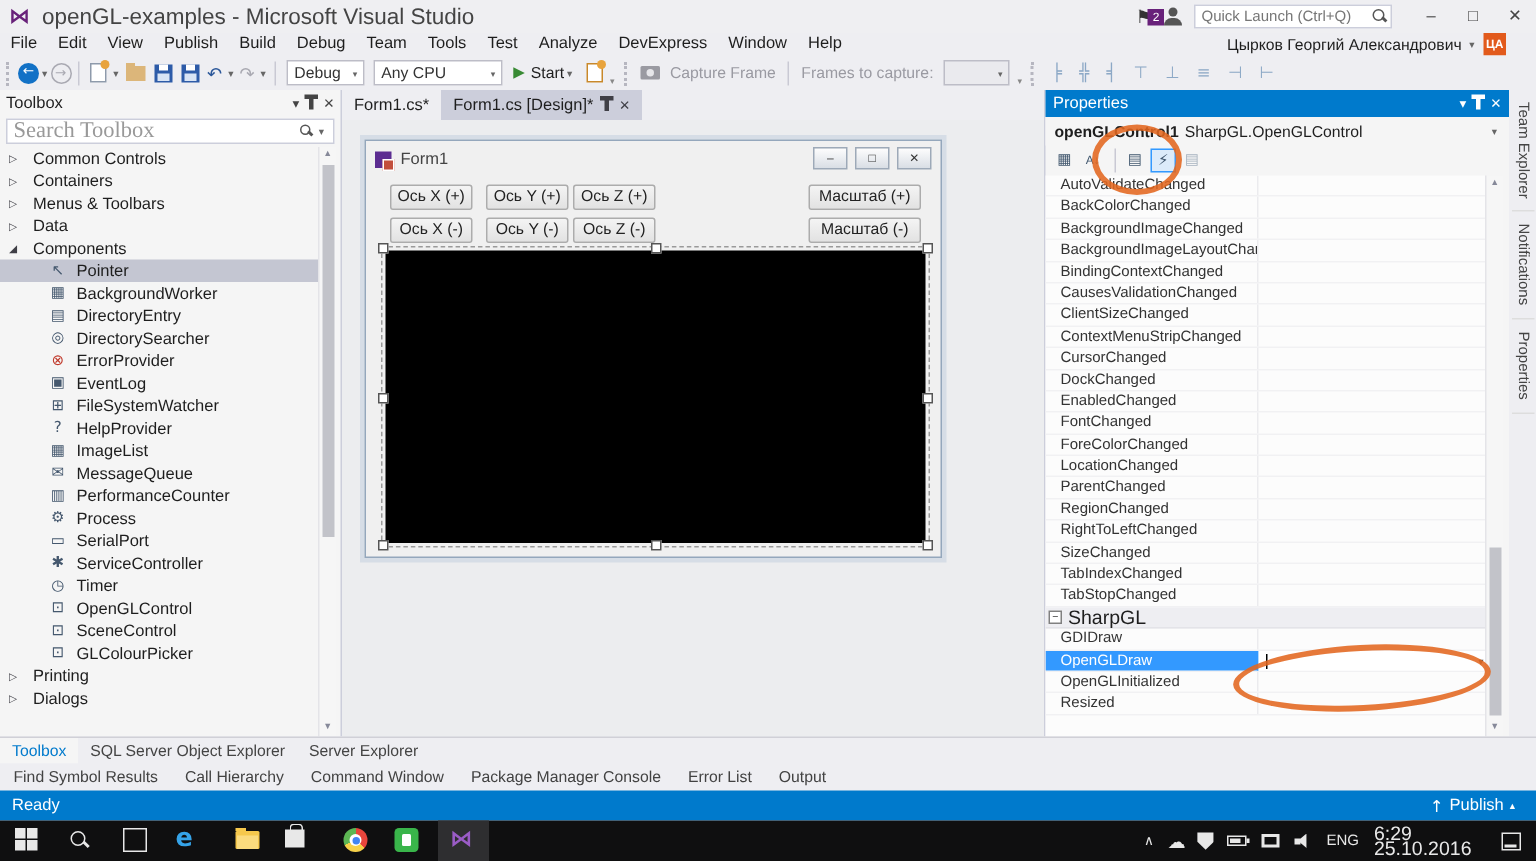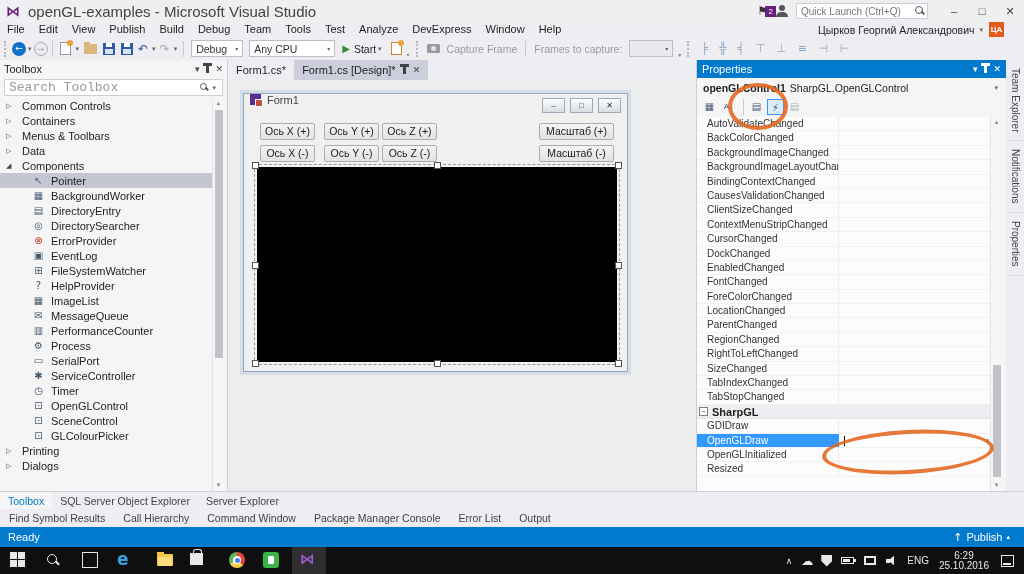--- a/index.html
+++ b/index.html
@@ -67,21 +67,21 @@
 #main{left:0;top:60px;width:1024px;height:431px}
 
 
 #toolbox{left:0;top:0;width:228px;height:431px;background:#F5F5F5;border-right:1px solid #CCCEDB}
 #tbx-header{height:18px;display:flex;align-items:center;padding:0 4px;color:#444}
 #tbx-header .title{flex:1;font-size:11px;color:#1E1E1E}
 .hicon{margin-left:6px;font-size:9px;color:#444}
 .pinshape{width:3px;height:8px;background:currentColor;position:relative;display:inline-block;margin-left:7px}
 .pinshape::before{content:"";position:absolute;left:-3px;top:-2px;width:9px;height:3px;background:currentColor}
 #tbx-search{margin:1px 4px;height:17px;border:1px solid #CCCEDB;background:#fff;display:flex;align-items:center;padding:0 4px}
-#tbx-search input{border:none;outline:none;flex:1;font-size:13px;color:#333;font-family:Liberation Mono, monospace;background:transparent}
+#tbx-search input{border:none;outline:none;flex:1;font-size:15px;color:#333;font-family:Liberation Serif, serif;background:transparent}
 #tbx-search input::placeholder{color:#999}
 .mag{position:relative;width:11px;height:11px;flex:none}
 .mag::before{content:"";position:absolute;left:1px;top:1px;width:5px;height:5px;border:1.5px solid #555;border-radius:50%}
 .mag::after{content:"";position:absolute;left:6px;top:6px;width:4px;height:1.5px;background:#555;transform:rotate(45deg)}
 #tbx-list{position:absolute;left:0;top:38px;width:212px;height:393px;overflow:hidden}
 .tbx-row{display:flex;align-items:center;height:15px;padding-left:4px;white-space:nowrap}
 .tbx-row.selected{background:#C4C6D2}
 .tbx-arrow{width:13px;flex:none;font-size:7px;color:#3F3F46;text-align:left;padding-left:2px}
 .tbx-icon{width:15px;flex:none;margin-left:14px;font-size:10px;color:#45586E;font-family:"DejaVu Sans",sans-serif;text-align:center}
 .tbx-icon:empty{display:none}
@@ -97,21 +97,21 @@
 
 #docwell{left:228px;top:0;width:468px;height:431px;background:#EFEFF1}
 #tabstrip{height:20px;display:flex;align-items:flex-end;background:#EEEEF2}
 .doc-tab{padding:3px 8px;font-size:11px;color:#1E1E1E;display:flex;align-items:center;height:20px}
 .doc-tab.active{background:#CCCEDB}
 .doc-tab .ticon2{font-size:9px;margin-left:7px;color:#3F3F46}
 #designer{position:absolute;left:0;top:20px;right:0;bottom:0;background:#ECEDEF}
 
 
 #form-window{position:absolute;left:15px;top:13px;width:385px;height:279px;background:#F0F0F0;border:1px solid #94A7BC;box-shadow:0 0 0 3px rgba(175,192,214,0.35)}
-#form-titlebar{height:24px;display:flex;padding:0 6px}
+#form-titlebar{height:24px;display:flex;align-items:center;padding:0 6px}
 #form-icon{width:11px;height:11px;background:#5C2D91;position:relative;margin-right:6px;flex:none}
 #form-icon::after{content:"";position:absolute;right:-2px;bottom:-2px;width:6px;height:6px;background:#C24F3C;border:1px solid #fff}
 #form-title{color:#444;font-size:11px}
 #form-winbtns{position:absolute;right:6px;top:4px;display:flex;gap:5px}
 .fwbtn{width:23px;height:15px;border:1px solid #9DA9B8;background:linear-gradient(#FDFDFD,#D9DEE5);text-align:center;line-height:13px;font-size:8px;color:#333}
 .formbtn{position:absolute;height:17px;border:1px solid #ACACAC;background:linear-gradient(#F4F4F4,#E2E2E2);font-size:10.5px;color:#222;text-align:center;line-height:15px;border-radius:2px;font-family:"Liberation Sans",sans-serif}
 #gl-control{position:absolute;left:13px;top:73px;width:360px;height:195px;background:#000;outline:1px dashed #9a9a9a;outline-offset:2px}
 .handle{position:absolute;width:7px;height:7px;background:#fff;border:1px solid #555}
 
 
@@ -126,21 +126,21 @@
 #props-toolbar{height:20px;display:flex;align-items:center;padding:0 4px}
 .picon{width:17px;height:16px;text-align:center;line-height:16px;font-size:10px;color:#41576E;margin-right:2px}
 .picon.sel{border:1px solid #3399FF;background:#DCEBFA}
 .picon.dim{color:#A8B4C0}
 #props-grid{position:absolute;left:0;top:57px;width:294px;height:374px;background:#FCFCFC;overflow:hidden}
 .ev-row{display:flex;height:14.4px;border-bottom:1px solid #F1F1F3}
 .ev-name{width:142px;flex:none;padding-left:10px;font-size:10px;color:#333;line-height:13.5px;border-right:1px solid #EBEBEE;white-space:nowrap;overflow:hidden}
 .ev-val{flex:1}
 .cat-row{display:flex;align-items:center;height:14.4px;background:#EEEEF2;border-bottom:1px solid #E3E3E8}
 .cat-box{width:9px;height:9px;border:1px solid #808080;background:#fff;font-size:7px;line-height:7px;text-align:center;color:#333;margin:0 4px 0 2px;flex:none}
-.cat-label{font-weight:bold;font-size:11px;color:#1E1E1E}
+.cat-label{font-weight:normal;font-size:13px;color:#1E1E1E}
 .ev-row.selrow .ev-name{background:#3399FF;color:#fff;border-right-color:#3399FF}
 .ev-row.selrow .ev-val{background:#fff;position:relative}
 #caret{position:absolute;left:5px;top:2px;width:1px;height:10px;background:#000}
 #val-dd{position:absolute;right:2px;top:3px;font-size:7px;color:#555}
 #props-scroll{left:293px;top:57px;height:374px}
 #props-scroll .vthumb{top:248px;height:112px}
 #props-scroll .varrow.dn{position:absolute;bottom:0;width:100%}
 
 
 #sidetabs{left:1006px;top:0;width:18px;height:431px;background:#EEEEF2;display:flex;flex-direction:column;align-items:center}
@@ -187,21 +187,21 @@
 #tray-shield{width:11px;height:12px;background:#E8E8E8;clip-path:polygon(0 0,100% 0,100% 55%,50% 100%,0 55%);margin-right:9px}
 #tray-battery{width:13px;height:7px;border:1px solid #E8E8E8;position:relative;margin-right:10px}
 #tray-battery::before{content:"";position:absolute;left:1px;top:1px;width:7px;height:3px;background:#E8E8E8}
 #tray-battery::after{content:"";position:absolute;right:-3px;top:1px;width:2px;height:3px;background:#E8E8E8}
 #tray-network{width:12px;height:9px;background:#E8E8E8;position:relative;margin-right:10px}
 #tray-network::after{content:"";position:absolute;left:2px;top:2px;width:8px;height:5px;background:#0F0F10}
 #tray-volume{width:12px;height:10px;position:relative;margin-right:9px}
 #tray-volume::before{content:"";position:absolute;left:0;top:3px;width:4px;height:4px;background:#E8E8E8}
 #tray-volume::after{content:"";position:absolute;left:2px;top:0;width:6px;height:10px;background:#E8E8E8;clip-path:polygon(100% 0,100% 100%,0 50%)}
 #tray-lang{font-size:10px;margin-right:10px}
-#tray-clock{text-align:center;font-size:10px;line-height:10px;margin-right:12px}
+#tray-clock{font-size:13px;line-height:10px;margin-right:20px}
 #tray-action{width:13px;height:12px;border:1.4px solid #E8E8E8;position:relative;margin-right:10px}
 #tray-action::after{content:"";position:absolute;left:1px;bottom:1px;width:8px;height:1.5px;background:#E8E8E8}
 
 
 .annotation{position:absolute;border:4px solid #E2661F;border-radius:50%;opacity:.88;z-index:50;pointer-events:none}
 #ellipse-events{left:728px;top:83px;width:60px;height:47px}
 #ellipse-opengldraw{left:822px;top:430px;width:172px;height:44px;transform:rotate(-3deg)}
 </style>
 </head>
 <body>

